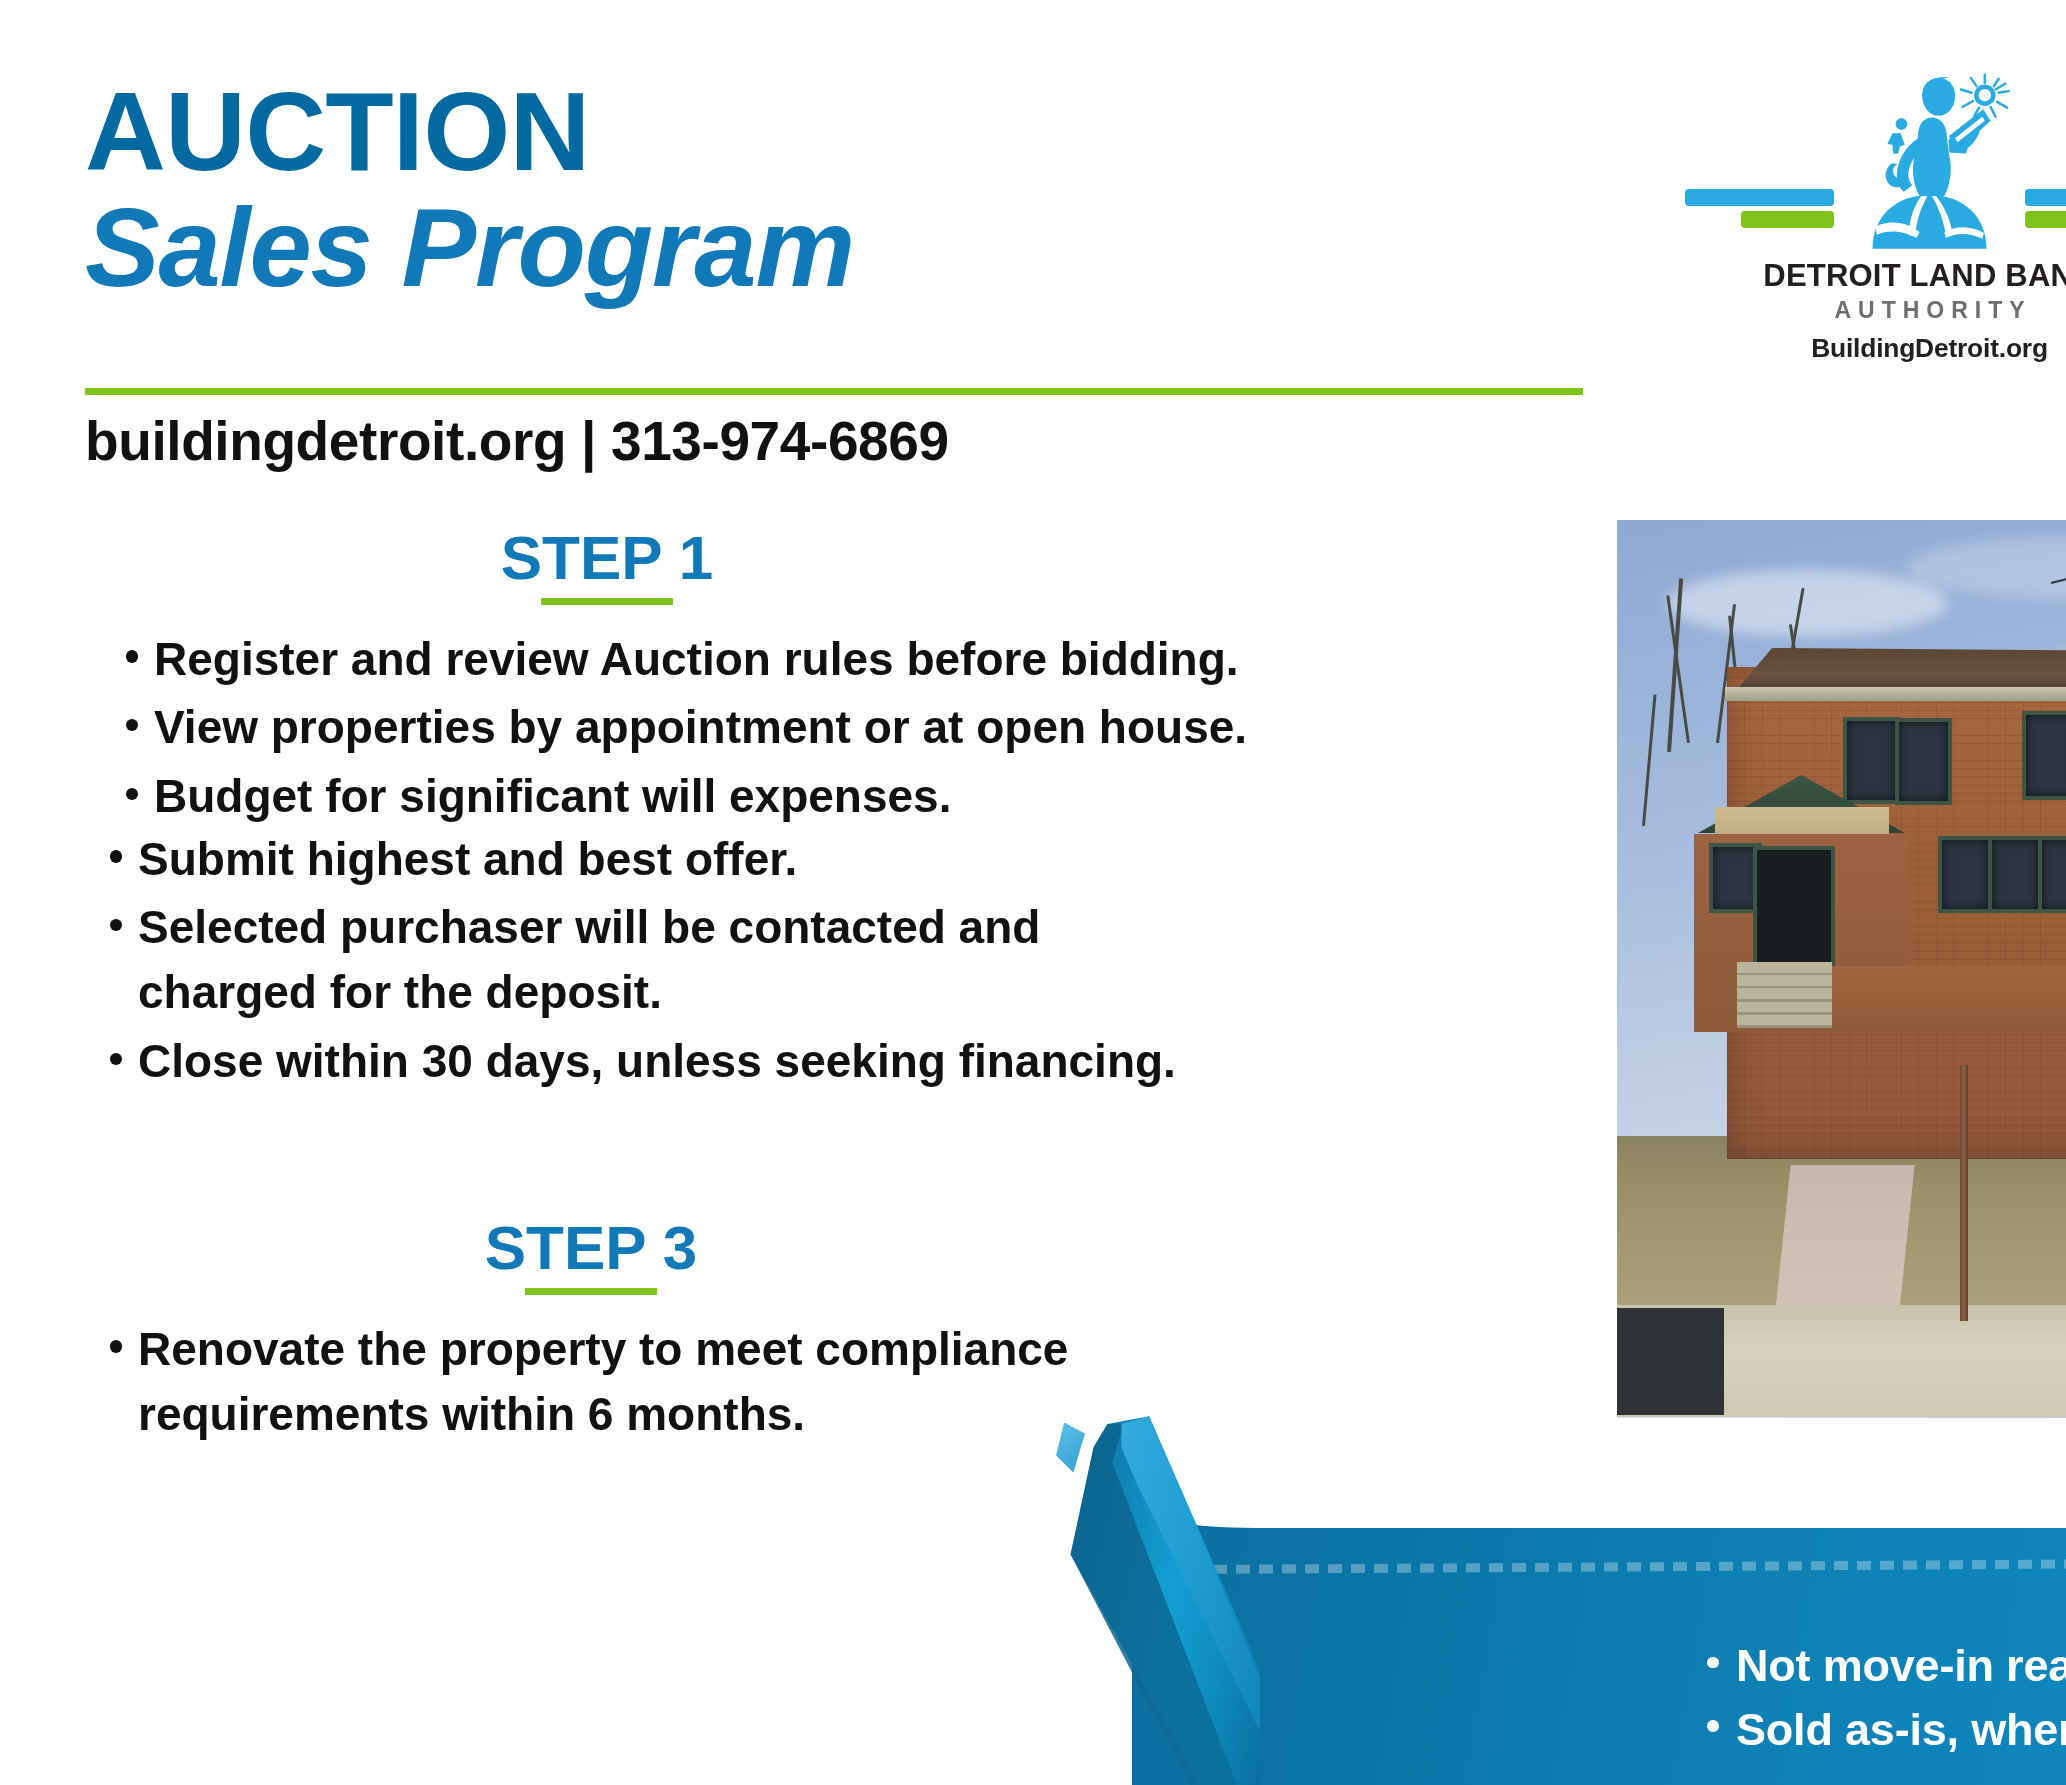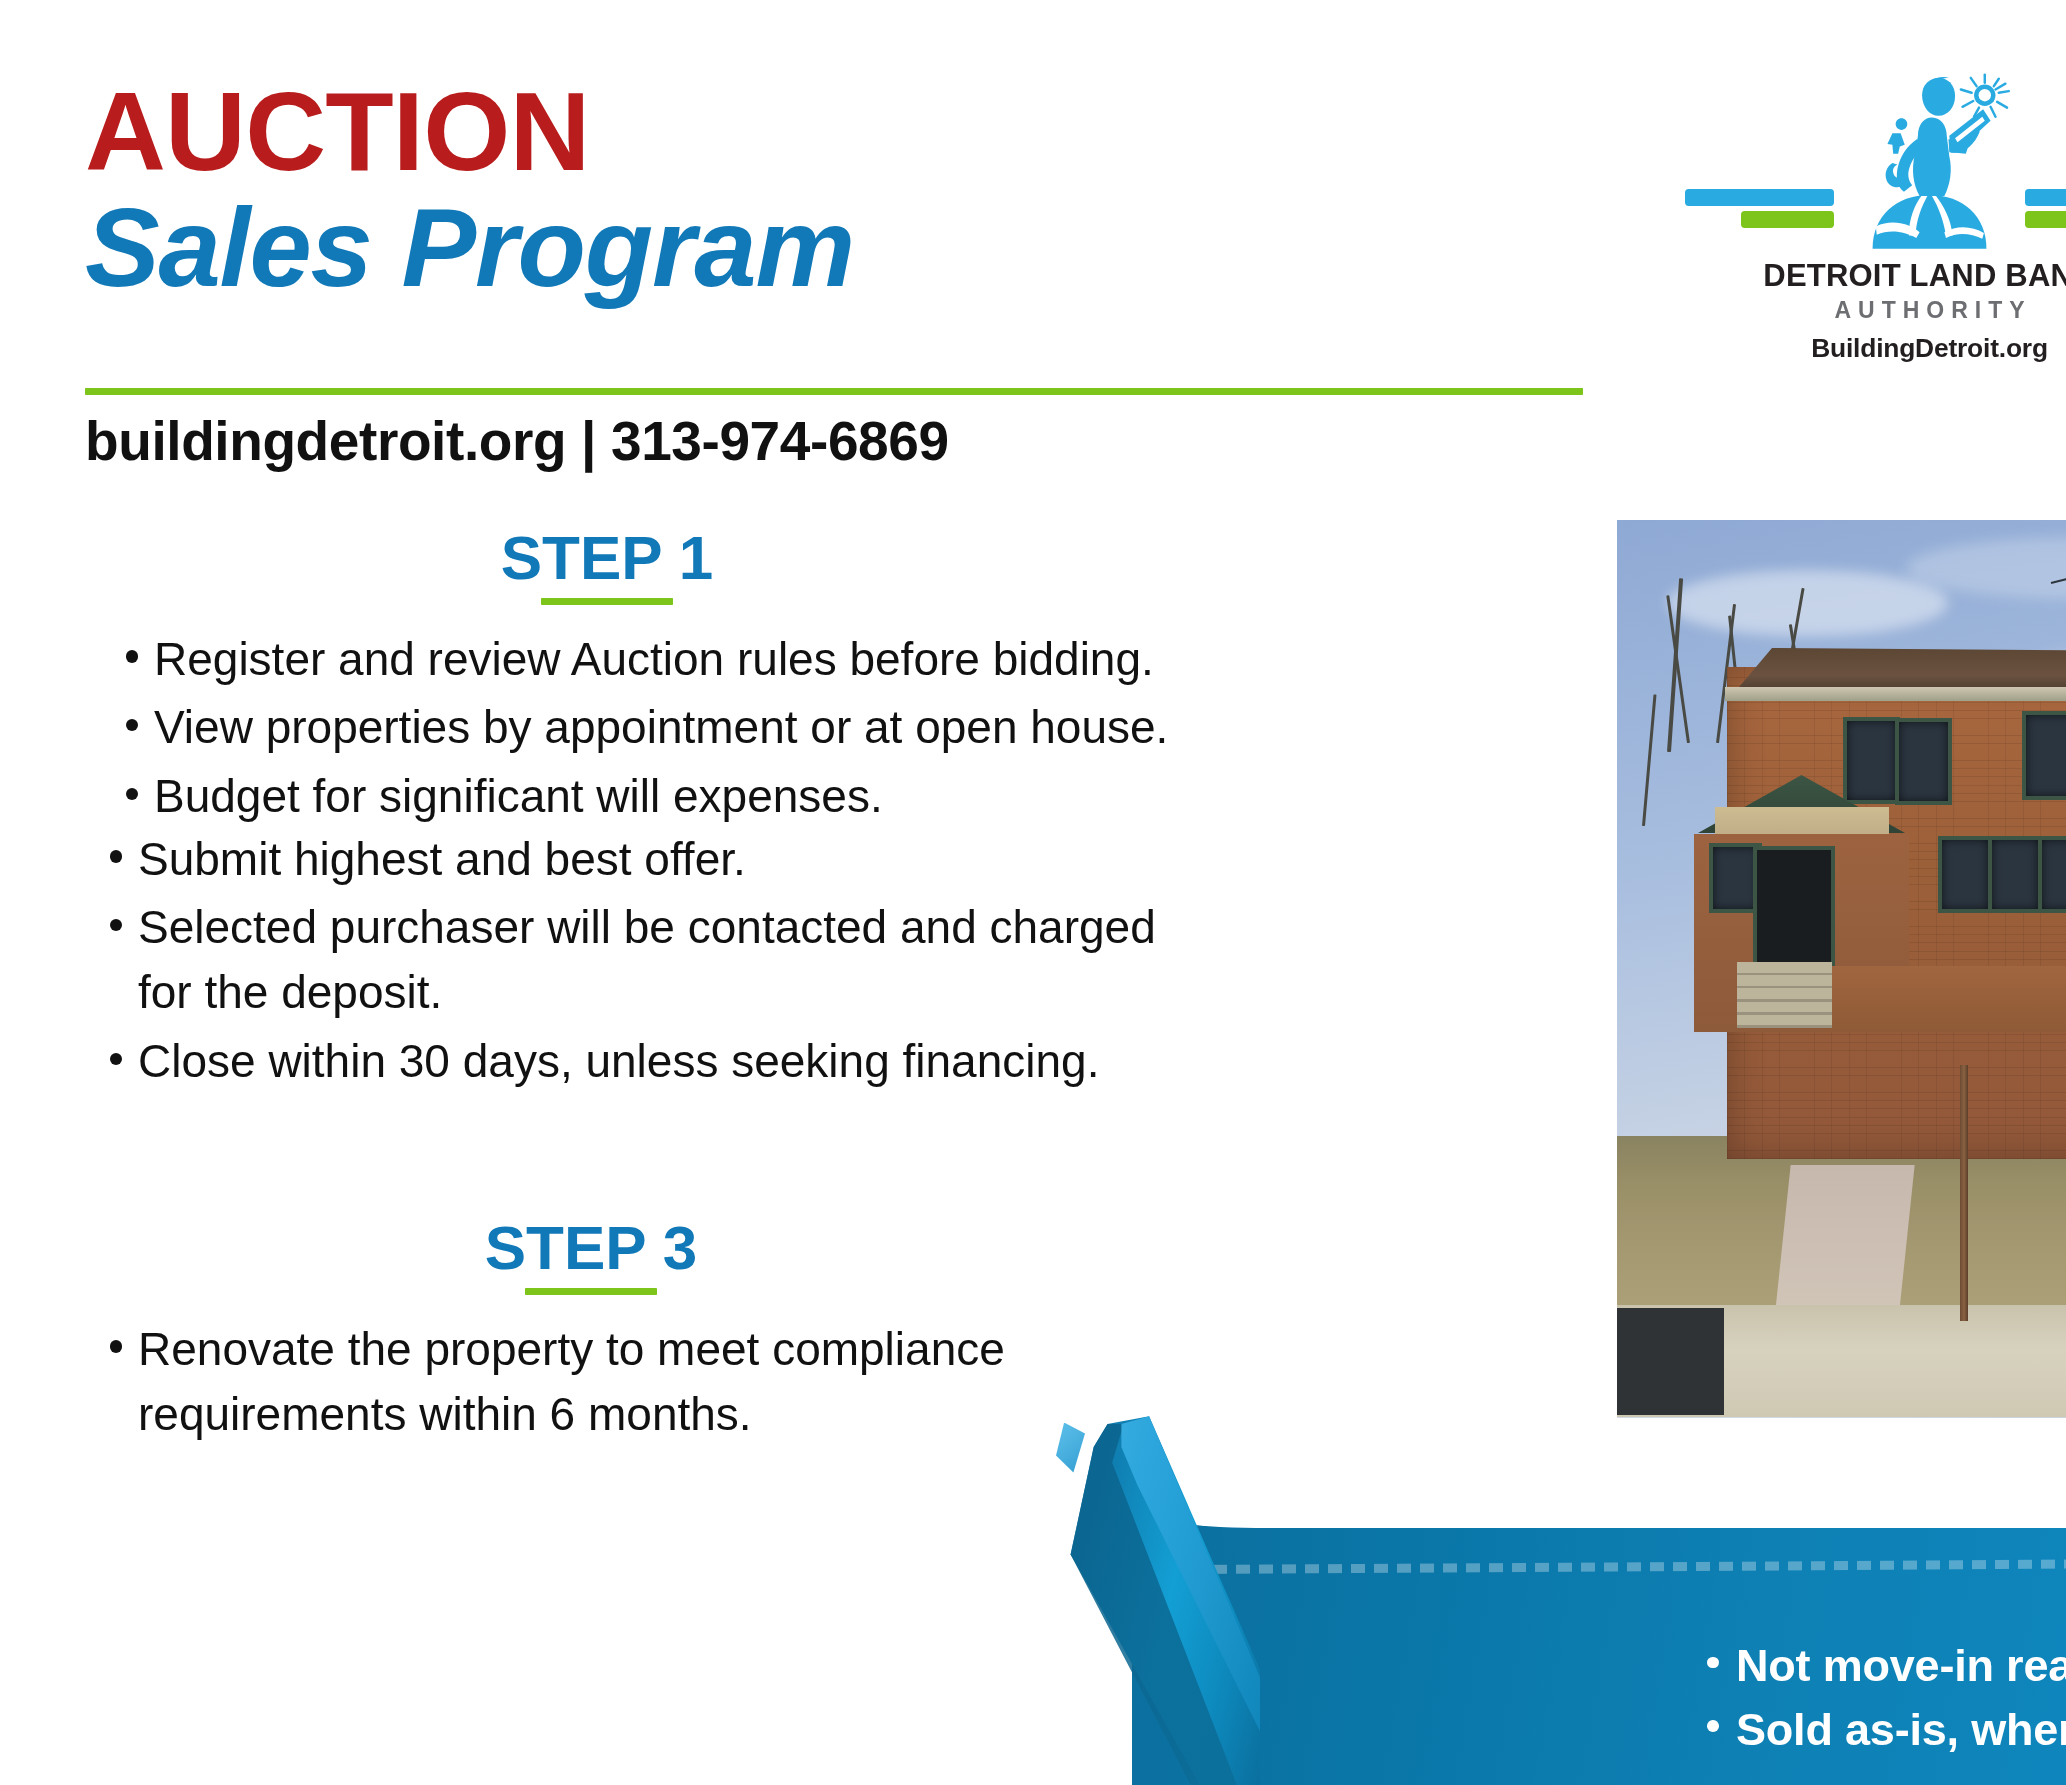--- a/index.html
+++ b/index.html
@@ -7,21 +7,21 @@
     width:2380px;height:1785px;position:relative;overflow:hidden;
     font-family:"Liberation Sans", sans-serif;
     background:#ffffff;
   }
   .flyer{position:absolute;inset:0;background:#fff;overflow:hidden;}
 
   
   .title-block{position:absolute;left:85px;top:79px;width:1504px;}
   .title-auction{
     font-size:112px;line-height:0.95;font-weight:800;letter-spacing:-0.8px;
-    color:#b91c1c;font-family:"Liberation Sans", sans-serif;
+    color:#0369a1;font-family:"Liberation Sans", sans-serif;
     margin:0;
   }
   .title-sales{
     font-size:112px;line-height:1.02;font-weight:800;font-style:italic;
     letter-spacing:-1.2px;color:#1279B8;margin:0;margin-top:5.8px;
   }
   .title-rule{
     position:absolute;left:85px;top:388px;width:1498px;height:7px;
     background:#7DC51A;border-radius:0.8px;
   }
@@ -38,21 +38,21 @@
     font-size:62px;font-weight:800;color:#1279B8;letter-spacing:0px;
     line-height:1.0;margin:0;
   }
   .step-underline{
     width:132px;height:7px;background:#7DC51A;border-radius:0.8px;
     margin:9px auto 0 auto;
   }
   .bullets{list-style:none;margin:0;padding:0;margin-top:21.5px;}
   .bullets li{
     position:relative;padding-left:53px;
-    font-size:46px;line-height:1.42;color:#111111;font-weight:400;
+    font-size:46px;line-height:1.42;color:#111111;font-weight:700;
     margin-bottom:3.3px;
   }
   .bullets li .dot{
     position:absolute;left:25px;top:0.52em;width:12.4px;height:12.4px;
     border-radius:50%;background:#111111;
   }
 
   .sp1{position:absolute;left:16px;top:0;width:1446px;}
   .sp2{position:absolute;left:0;top:278px;width:1446px;}
   .sp3{position:absolute;left:0;top:690px;width:1446px;}

